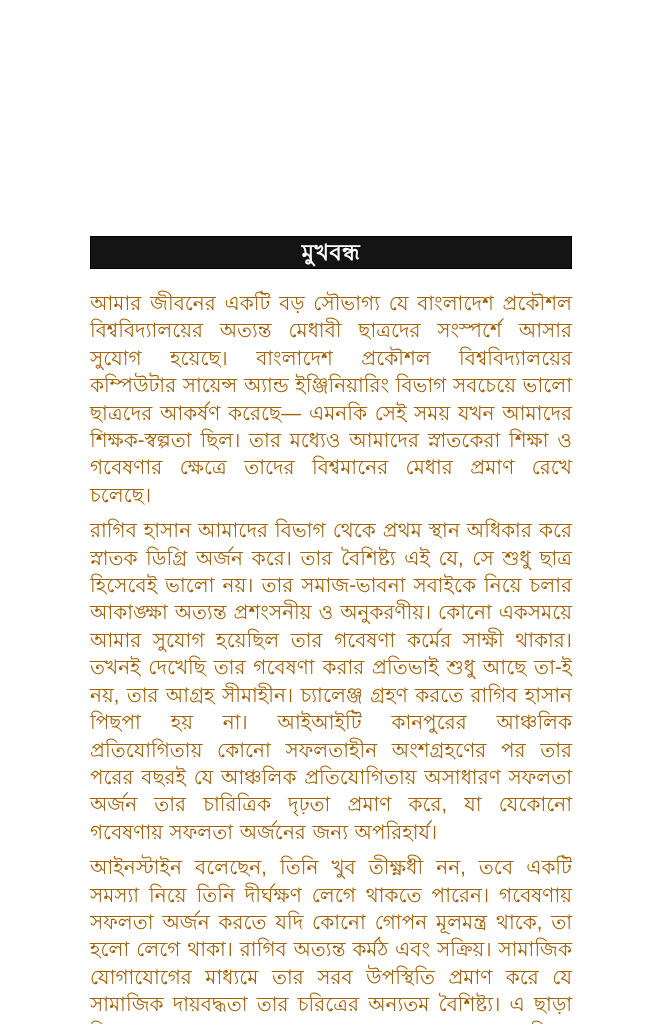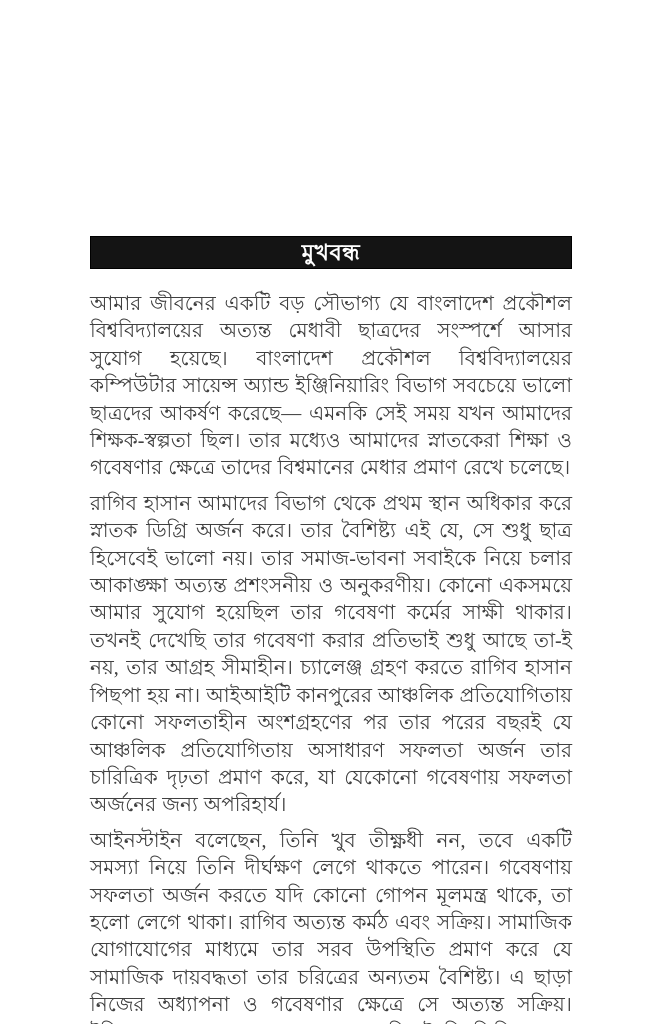--- a/index.html
+++ b/index.html
@@ -6,21 +6,21 @@
     margin: 0;
     padding: 0;
     background: #ffffff;
   }
   .page {
     position: relative;
     width: 663px;
     height: 1024px;
     background: #ffffff;
     overflow: hidden;
-    font-family: Liberation Serif, serif;
+    font-family: Liberation Sans, sans-serif;
   }
   .content {
     position: absolute;
     left: 90px;
     top: 236px;
     width: 482px;
   }
   .header-bar {
     height: 33px;
     background: #141414;
@@ -39,21 +39,21 @@
   }
   .body-text {
     margin-top: 21px;
   }
   .para {
     margin: 0;
     padding: 0;
     text-align: justify;
     font-size: 20px;
     line-height: 27.4px;
-    color: #404040;
+    color: #a16207;
     word-spacing: 1px;
   }
   .para + .para {
     margin-top: 8px;
   }
 </style>
 </head>
 <body>
 
 <div class="page">

